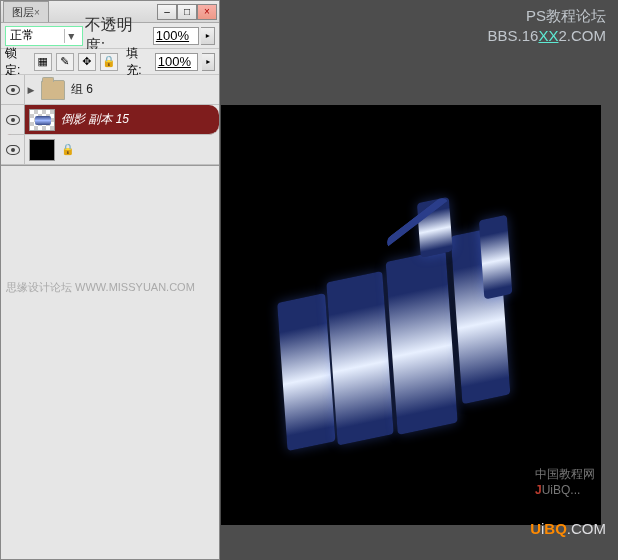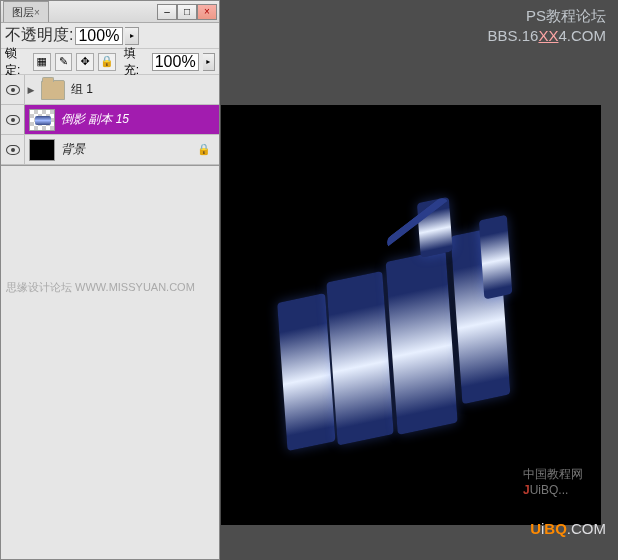--- a/index.html
+++ b/index.html
@@ -16,29 +16,29 @@
 .win-controls { display: flex; gap: 0; margin-right: 2px; }
 .win-btn { width: 20px; height: 16px; border: 1px solid #888; background: linear-gradient(#f5f5f5,#ddd); font-size: 10px; display: flex; align-items: center; justify-content: center; cursor: pointer; }
 .win-btn.close { background: linear-gradient(#f8b0a8,#e98); color: #a00; }
 
 .panel-row { display: flex; align-items: center; height: 26px; padding: 0 4px; gap: 2px; border-bottom: 1px solid #c8c8c8; background: #e8e8e8; }
 .panel-row label { color: #333; font-size: 16px; }
 
 .blend-select { width: 80px; height: 20px; border: 1px solid #7ea; background: #fff; display: flex; align-items: center; padding: 0 4px; font-size: 12px; color: #000; position: relative; }
 .blend-select .dd { margin-left: auto; width: 14px; height: 14px; border-left: 1px solid #bbb; display: flex; align-items: center; justify-content: center; color: #555; cursor: pointer; }
 
-.num-input { width: 48px; height: 18px; border: 1px solid #999; background: #fff; display: flex; align-items: center; padding: 0 2px; font-size: 16px; color: #000; }
+.num-input { width: 48px; height: 18px; border: 1px solid #999; background: #fff; display: flex; align-items: center; padding: 0 2px; font-size: 13px; color: #000; text-decoration: underline; }
 .tri-btn { width: 14px; height: 18px; border: 1px solid #999; border-left: none; background: linear-gradient(#f0f0f0,#d8d8d8); display: flex; align-items: center; justify-content: center; font-size: 8px; cursor: pointer; }
 
 .lock-row { display: flex; align-items: center; height: 26px; padding: 0 4px; gap: 4px; border-bottom: 1px solid #c8c8c8; background: #e8e8e8; }
 .lock-btn { width: 20px; height: 18px; border: 1px solid #aaa; background: #f0f0f0; display: flex; align-items: center; justify-content: center; font-size: 11px; cursor: pointer; }
 
 .layer-list { flex: 0 0 auto; background: #e6e6e6; border-bottom: 1px solid #999; }
 .layer-item { display: flex; align-items: center; height: 30px; border-bottom: 1px solid #c0c0c0; background: #e6e6e6; color: #222; font-size: 12px; }
-.layer-item.selected { background: #a21caf; color: #fff; }
+.layer-item.selected { background: #7f1d1d; color: #fff; border-radius: 10px; }
 .vis-col { width: 24px; height: 100%; border-right: 1px solid #c0c0c0; display: flex; align-items: center; justify-content: center; cursor: pointer; background: #e6e6e6; }
 .layer-item.selected .vis-col { background: #e6e6e6; border-right: 1px solid #999; }
 .eye { width: 14px; height: 10px; border: 1px solid #444; border-radius: 50%/60%; position: relative; }
 .eye::after { content: ""; position: absolute; width: 4px; height: 4px; background: #444; border-radius: 50%; top: 2px; left: 4px; }
 .thumb { width: 26px; height: 22px; margin: 0 6px 0 4px; border: 1px solid #999; background: #fff; display: inline-block; position: relative; }
 .thumb.checker { background-image:
   linear-gradient(45deg,#ccc 25%,transparent 25%,transparent 75%,#ccc 75%),
   linear-gradient(45deg,#ccc 25%,transparent 25%,transparent 75%,#ccc 75%);
   background-size: 8px 8px; background-position: 0 0, 4px 4px; }
 .thumb.checker::after{ content:""; position:absolute; top:6px; left:5px; width:16px; height:9px; background:linear-gradient(#3a4d8a,#9fb8ff,#3a4d8a); border-radius:2px; }
@@ -49,34 +49,34 @@
 .layer-name { flex: 1; font-style: italic; }
 .layer-item.selected .layer-name { color:#fff; }
 .lock-ind { margin-right: 8px; font-size: 11px; color: #888; }
 
 .panel-body-empty { flex: 1; background: #e6e6e6; }
 
 .watermark1 { position: absolute; left: 6px; top: 280px; color: #aaa; font-size: 11px; }
 
 .canvas-area { flex: 1; position: relative; background: #4d4d4d; }
 .top-text { position: absolute; top: 6px; right: 12px; text-align: right; color: #c0c6cc; font-size: 15px; font-family: Consolas, monospace; line-height: 20px; }
-.top-text .hl { color: #fca5a5; text-decoration: underline; }
+.top-text .hl { color: #5eead4; text-decoration: underline; }
 
 .art { position: absolute; left: 221px; top: 105px; width: 380px; height: 420px; background: #000; }
 .art-inner { position: absolute; left: 60px; top: 130px; width: 260px; height: 200px; transform: skewY(-8deg) rotate(-4deg); }
 .bar { position: absolute; width: 48px; height: 160px; background: linear-gradient(#1e2d6a,#1e2d6a 20%,#e8f0ff 55%,#1e2d6a 90%,#1e2d6a); border-radius: 4px; box-shadow: 0 0 12px rgba(80,120,255,.3); }
 .bar.b1 { left: 0; top: 40px; height: 150px; }
 .bar.b2 { left: 50px; top: 30px; height: 165px; width: 56px; }
 .bar.b3 { left: 110px; top: 22px; height: 175px; width: 60px; }
 .bar.b4 { left: 176px; top: 10px; height: 170px; width: 48px; }
 .bar.b5 { left: 205px; top: 0; height: 80px; width: 28px; }
 .bar.b6 { left: 145px; top: -30px; height: 55px; width: 32px; }
 .stroke { position:absolute; left:120px; top:-20px; width:70px; height:60px; border-top:8px solid #2a3d8a; transform: rotate(-28deg); border-radius: 8px; }
 
-.art-wm { position: absolute; right: 18px; bottom: 28px; color: #777; font-size: 12px; }
+.art-wm { position: absolute; right: 6px; bottom: 28px; color: #777; font-size: 12px; }
 .art-wm-j { color: #b93b2e; font-weight: bold; }
 
 .bottom-wm { position: absolute; right: 12px; bottom: 23px; font-size: 15px; font-family: Arial; color: #dddde0; }
 .bottom-wm .orange { color: #ff8a00; font-weight: bold; }
 </style>
 </head>
 <body>
 
 <div class="app">
   <div class="layers-panel">
@@ -88,20 +88,24 @@
       </div>
       <div class="panel-header-spacer"></div>
       <div class="win-controls">
         <div class="win-btn">–</div>
         <div class="win-btn">□</div>
         <div class="win-btn close">×</div>
       </div>
     </div>
 
     <div class="panel-row">
+      <div class="blend-select">
+        <span>正常</span>
+        <span class="dd">▾</span>
+      </div>
       <label>不透明度:</label>
       <div class="num-input">
         <span>100%</span>
       </div>
       <div class="tri-btn">▸</div>
     </div>
 
     <div class="lock-row">
       <label>锁定:</label>
       <div class="lock-btn">▦</div>
@@ -117,51 +121,50 @@
     </div>
 
     <div class="layer-list">
 
       <div class="layer-item">
         <div class="vis-col">
             <span class="eye"></span>
           </div>
         <div class="tri-toggle">▶</div>
         <span class="group-icon"></span>
-        <span class="layer-name" style="font-style:normal">组 1</span>
+        <span class="layer-name" style="font-style:normal">组 6</span>
       </div>
 
       <div class="layer-item selected">
         <div class="vis-col">
             <span class="eye"></span>
           </div>
         <span class="thumb checker"></span>
         <span class="layer-name">倒影 副本 15</span>
       </div>
 
       <div class="layer-item">
         <div class="vis-col">
             <span class="eye"></span>
           </div>
         <span class="thumb black"></span>
-        <span class="layer-name">背景</span>
         <span class="lock-ind">🔒</span>
       </div>
 
     </div>
 
     <div class="panel-body-empty"></div>
 
   </div>
 
   <div class="canvas-area">
     <div class="top-text">
       <div>PS教程论坛</div>
       <div>
-        <span>BBS.16</span><span class="hl">XX</span><span>4.COM</span>
+        <span>BBS.16</span><span class="hl">XX</span><span>2.COM</span>
       </div>
     </div>
   </div>
 </div>
 
 <div class="watermark1">思缘设计论坛  WWW.MISSYUAN.COM</div>
 
 <div class="art">
   <div class="art-inner">
     <div class="bar b1"></div>

